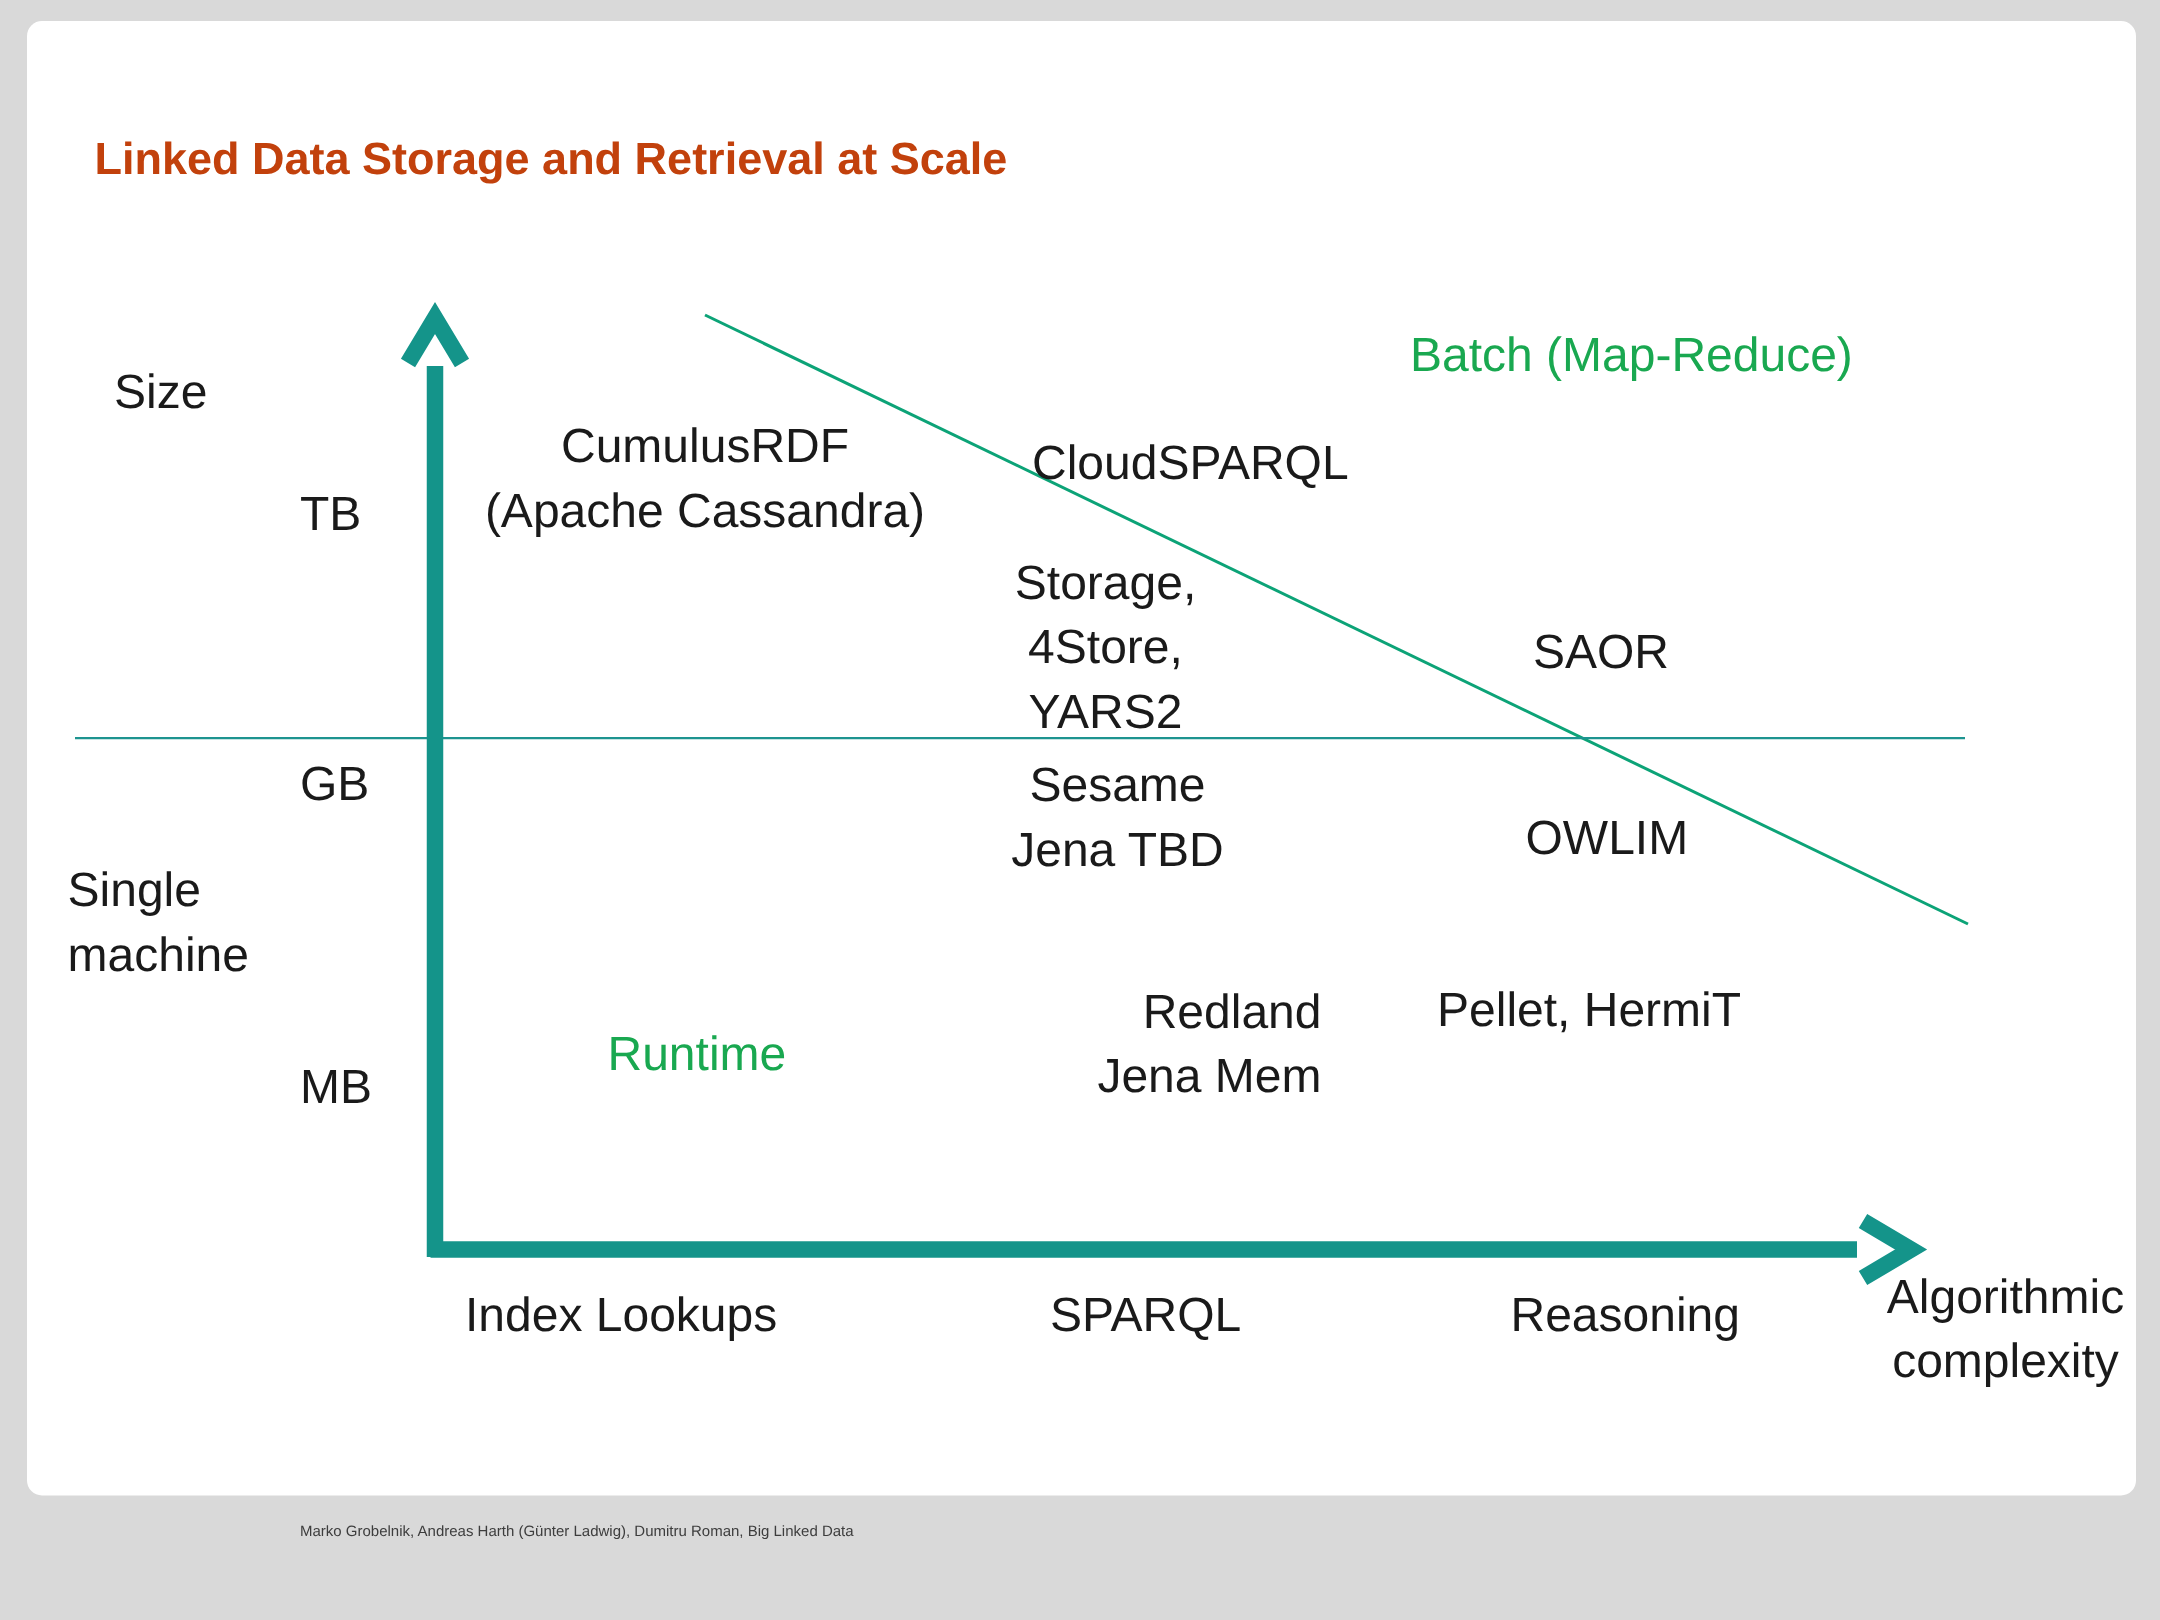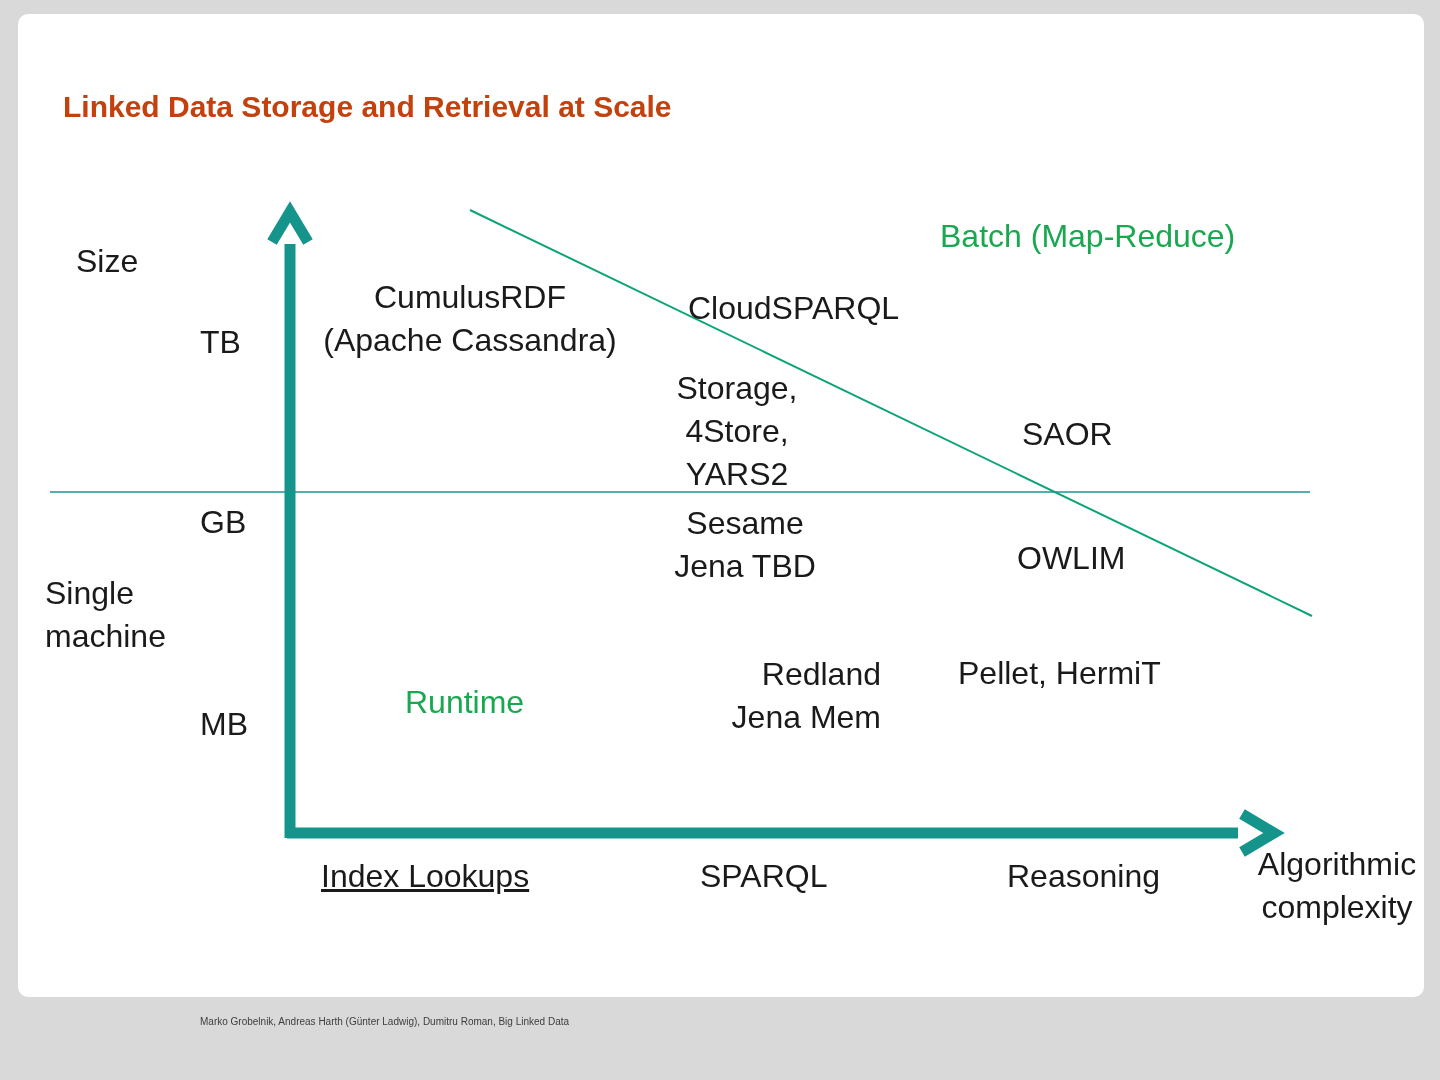--- a/index.html
+++ b/index.html
@@ -94,21 +94,21 @@
     <div>Redland</div>
     <div>Jena Mem</div>
   </div>
 
   <div class="lbl" style="left:958px; top:652px;">Pellet, HermiT</div>
 
   <div class="lbl green" style="left:405px; top:681px;">Runtime</div>
 
   <div class="lbl" style="left:200px; top:703px;">MB</div>
 
-  <div class="lbl" style="left:321px; top:855px;text-decoration:underline;">Index Lookups</div>
+  <div class="lbl" style="left:310px; top:855px;">Index Lookups</div>
 
   <div class="lbl" style="left:700px; top:855px;">SPARQL</div>
 
   <div class="lbl" style="left:1007px; top:855px;">Reasoning</div>
 
   <div class="lbl ctr" style="left:1187px; top:843px; width:300px;">
     <div>Algorithmic</div>
     <div>complexity</div>
   </div>
 

